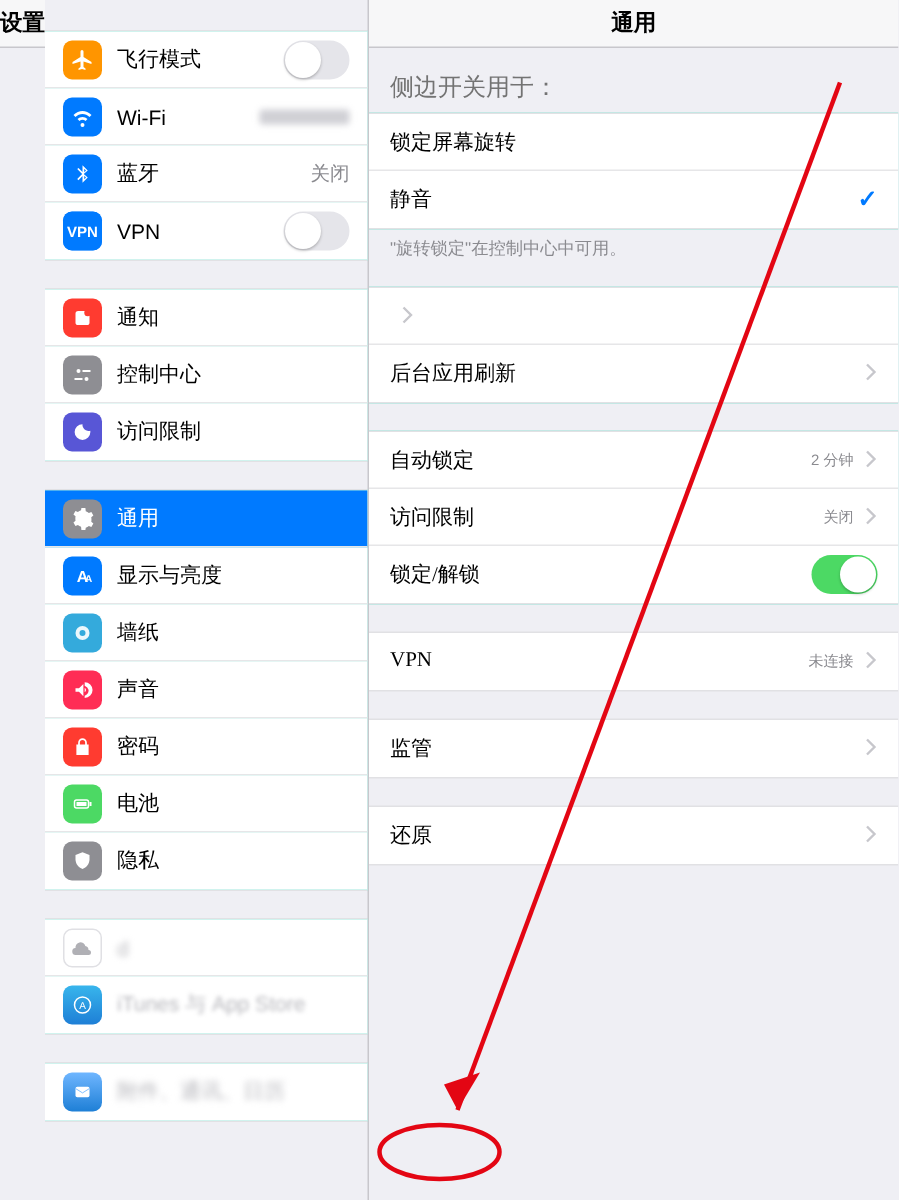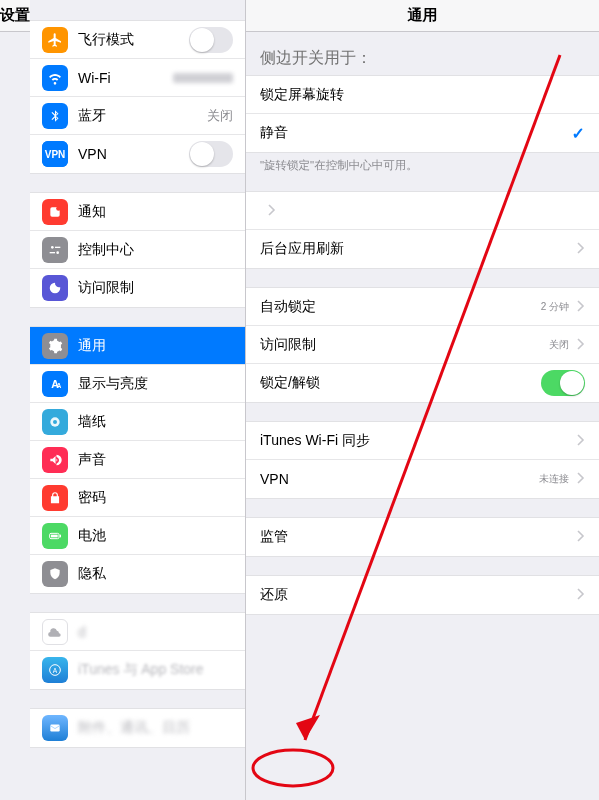--- a/index.html
+++ b/index.html
@@ -22,21 +22,21 @@
   .row .icon { width: 26px; height: 26px; border-radius: 6px; margin-right: 10px; display: flex; align-items: center; justify-content: center; flex-shrink: 0; }
   .row .label { flex: 1; white-space: nowrap; overflow: hidden; text-overflow: ellipsis; }
   .row .value { color: #8a8a8f; font-size: 13px; margin-left: 6px; }
   .row.selected { background: #007aff; color: #fff; }
   .row.selected .icon svg path, .row.selected .icon svg rect, .row.selected .icon svg circle { }
   .row.dim .label { color: #b8b8bd; filter: blur(0.4px); }
 
   
   .rrow { display: flex; align-items: center; height: 38px; padding: 0 14px; border-bottom: 1px solid #e6e6e8; font-size: 14px; background: #fff; }
   .rrow:last-child { border-bottom: none; }
-  .rrow .label { flex: 1; }
+  .rrow .label { flex: 1; font-family: Liberation Serif, serif; }
   .rrow .value { color: #8a8a8f; font-size: 10px; }
   .rrow .chev { color: #c7c7cc; margin-left: 8px; }
   .rrow .check { color: #007aff; font-size: 16px; font-weight: 600; }
 
   .footer-note { font-size: 11.5px; color: #8a8a8f; padding: 5px 14px 0; }
 
   
   .switch { width: 44px; height: 26px; border-radius: 13px; background: #e5e5ea; position: relative; }
   .switch .knob { position: absolute; width: 24px; height: 24px; border-radius: 12px; background: #fff; top: 1px; left: 1px; box-shadow: 0 1px 2px rgba(0,0,0,.25); }
   .switch.on { background: #4cd964; }
@@ -282,26 +282,20 @@
         <div class="rrow">
           <span class="label">锁定/解锁</span>
           <span class="switch on">
               <span class="knob"></span>
             </span>
         </div>
       </div>
 
 
       <div class="group">
-        <div class="rrow">
-          <span class="label">iTunes Wi-Fi 同步</span>
-          <span class="chev"><svg class="chevron-svg" viewBox="0 0 8 12">
-                <path d="M1 1l5 5-5 5" stroke="#c7c7cc" stroke-width="1.6" fill="none"></path>
-              </svg></span>
-        </div>
         <div class="rrow">
           <span class="label">VPN</span>
           <span class="value">未连接</span>
           <span class="chev"><svg class="chevron-svg" viewBox="0 0 8 12">
                 <path d="M1 1l5 5-5 5" stroke="#c7c7cc" stroke-width="1.6" fill="none"></path>
               </svg></span>
         </div>
       </div>
 
       <div class="group">

